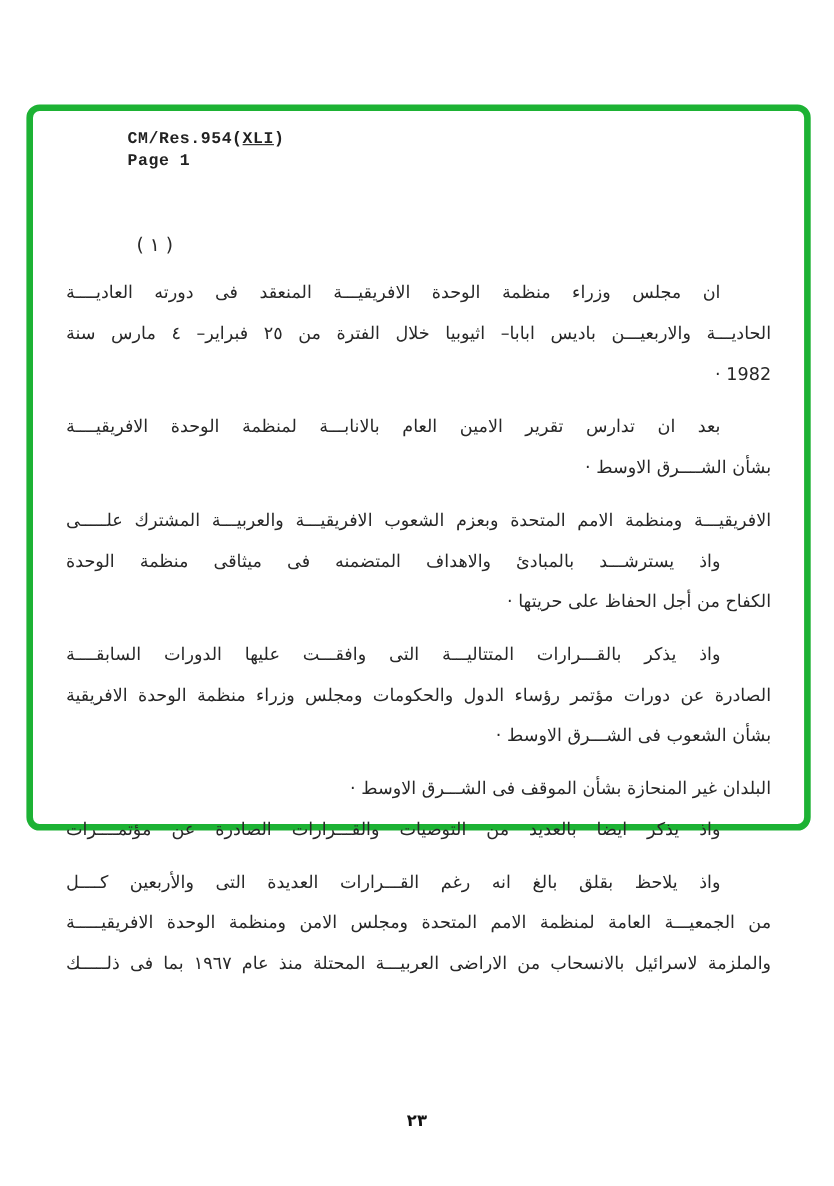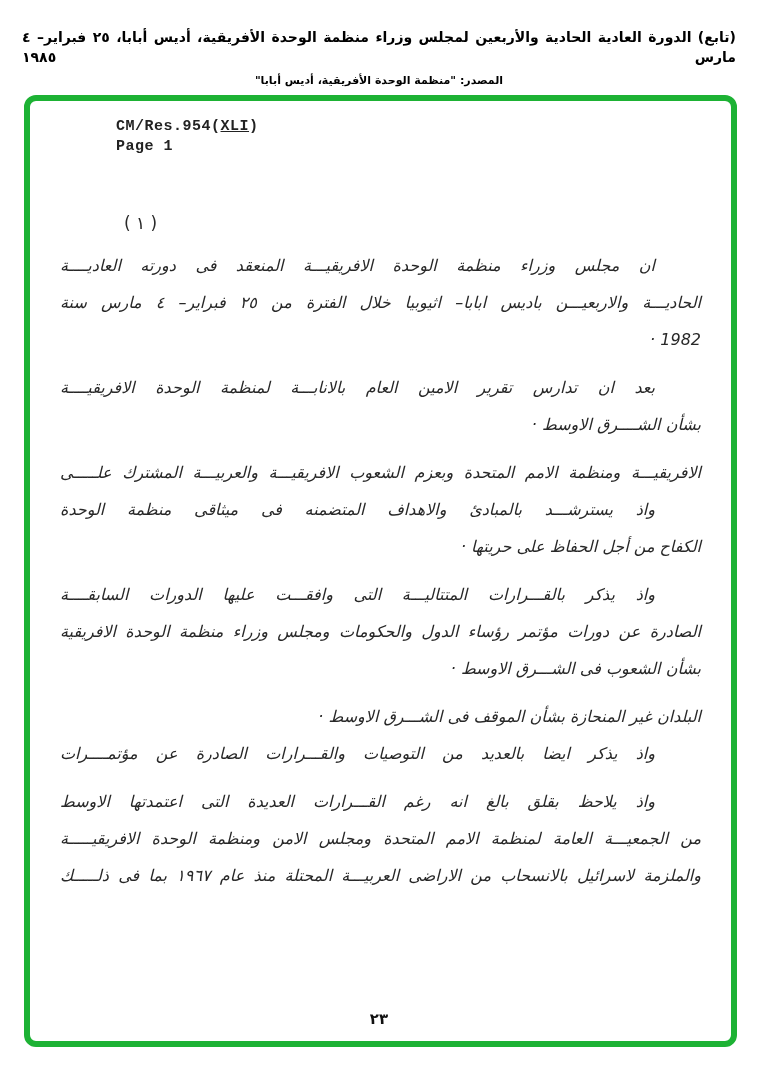--- a/index.html
+++ b/index.html
@@ -29,21 +29,21 @@
     text-align: center;
     font-size: 11px;
     font-weight: bold;
     color: #000;
     margin-top: 7px;
   }
   
   .doc-frame {
     position: absolute;
     left: 24px; top: 95px;
-    width: 713px; height: 952px;
+    width: 713px; height: 660px;
     border: 6px solid #1db234;
     border-radius: 12px;
     background: #ffffff;
     padding: 16px 30px 0 30px;
   }
   .ref-line, .pageno-line {
     direction: ltr;
     font-family: "Liberation Mono", "DejaVu Sans Mono", monospace;
     font-weight: bold;
     font-size: 15px;
@@ -75,21 +75,20 @@
     direction: rtl;
     margin-top: 14px;
     font-size: 16px;
     color: #282828;
   }
   .para { margin-bottom: 11px; }
   .line {
     line-height: 37px;
     text-align: right;
     color: #282828;
-    font-style: italic;
   }
   .line.indent { padding-right: 46px; }
   .line.fill {
     text-align: justify;
     text-align-last: justify;
   }
   
   .page-number {
     position: absolute;
     left: 0; right: 0;
@@ -100,24 +99,20 @@
     font-weight: bold;
     color: #111;
     letter-spacing: 2px;
   }
 </style>
 </head>
 <body>
 
 <div class="page">
 
-  <div class="header">
-    <div class="header-line1">(تابع)  الدورة العادية الحادية والأربعين لمجلس وزراء منظمة الوحدة الأفريقية، أديس أبابا، ٢٥ فبراير– ٤ مارس ١٩٨٥</div>
-    <div class="header-line2">المصدر:  "منظمة الوحدة الأفريقية، أديس أبابا"</div>
-  </div>
 
   <div class="doc-frame">
 
     <div class="ref-line"><span>CM/Res.954(</span><span class="ref-session">XLI</span><span>)</span></div>
 
     <div class="pageno-line">Page 1</div>
 
     <div class="item-number">( ١ )</div>
 
 
@@ -139,21 +134,21 @@
         <div class="para">
           <div class="line indent fill">واذ يذكر بالقـــرارات المتتاليـــة التى وافقـــت عليها الدورات السابقــــة</div>
           <div class="line fill">الصادرة عن دورات مؤتمر رؤساء الدول والحكومات ومجلس وزراء منظمة الوحدة الافريقية</div>
           <div class="line">بشأن الشعوب فى الشـــرق الاوسط ·</div>
         </div>
         <div class="para">
           <div class="line">البلدان غير المنحازة بشأن الموقف فى الشـــرق الاوسط ·</div>
           <div class="line indent fill">واذ يذكر ايضا بالعديد من التوصيات والقـــرارات الصادرة عن مؤتمــــرات</div>
         </div>
         <div class="para">
-          <div class="line indent fill">واذ يلاحظ بقلق بالغ انه رغم القـــرارات العديدة التى اعتمدتها الاوسط</div>
+          <div class="line indent fill">واذ يلاحظ بقلق بالغ انه رغم القـــرارات العديدة التى والأربعين كــــل</div>
           <div class="line fill">من الجمعيـــة العامة لمنظمة الامم المتحدة ومجلس الامن ومنظمة الوحدة الافريقيـــــة</div>
           <div class="line fill">والملزمة لاسرائيل بالانسحاب من الاراضى العربيـــة المحتلة منذ عام ١٩٦٧ بما فى ذلـــــك</div>
         </div>
       </div>
 
   </div>
 
   <div class="page-number">٢٣</div>
 
 </div>

